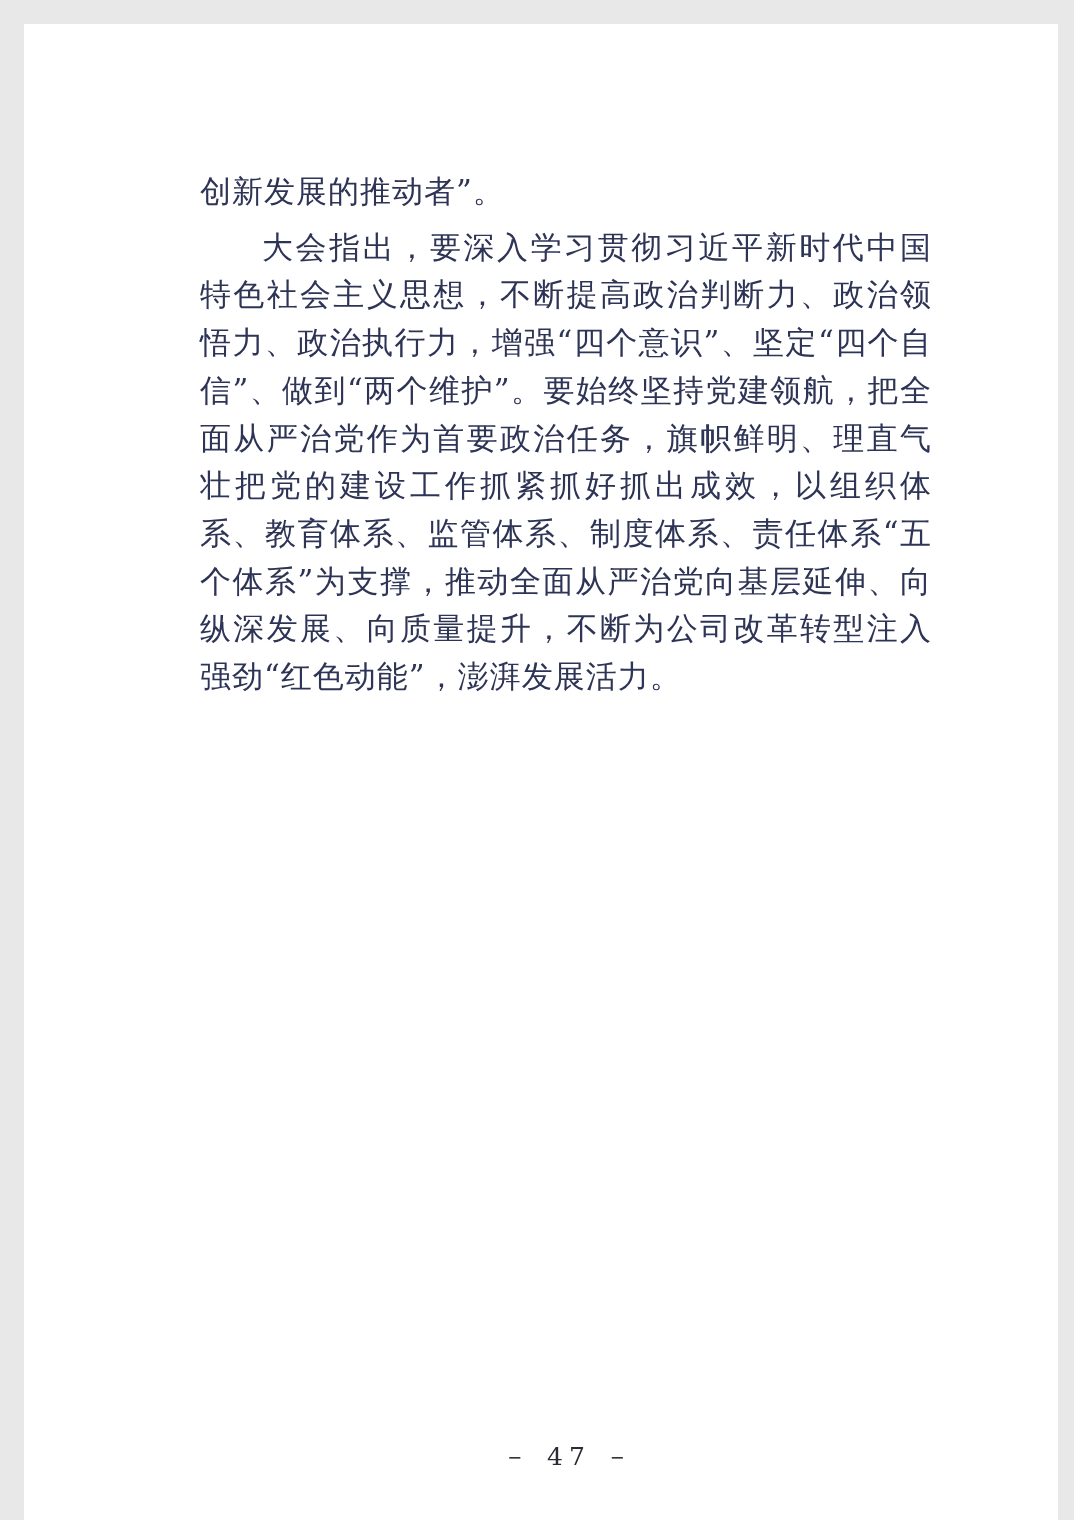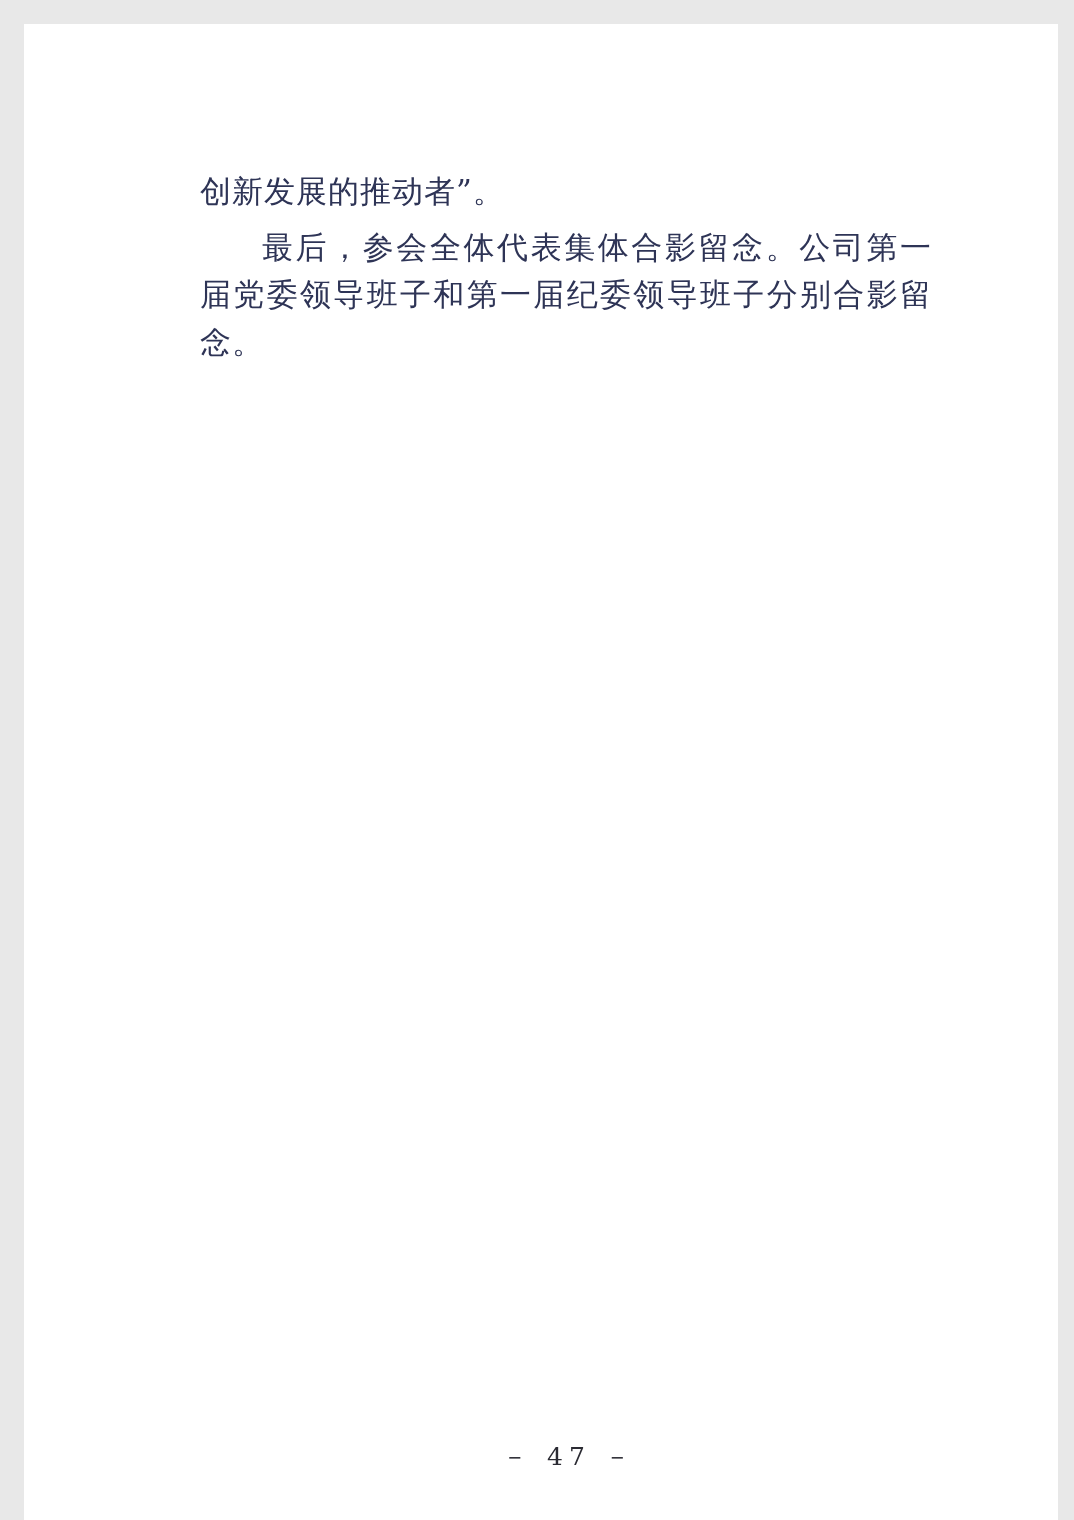--- a/index.html
+++ b/index.html
@@ -42,17 +42,17 @@
     font-size: 25px;
     letter-spacing: 6px;
   }
 </style>
 </head>
 <body>
 
 <div class="page">
   <div class="content">
     <p class="continuation">创新发展的推动者”。</p>
-    <p>最后，参会全体代表集体合影留念。公司第一届党委领导班子和第一届纪委领导班子分别合影留念。</p>
+    <p>大会指出，要深入学习贯彻习近平新时代中国特色社会主义思想，不断提高政治判断力、政治领悟力、政治执行力，增强“四个意识”、坚定“四个自信”、做到“两个维护”。要始终坚持党建领航，把全面从严治党作为首要政治任务，旗帜鲜明、理直气壮把党的建设工作抓紧抓好抓出成效，以组织体系、教育体系、监管体系、制度体系、责任体系“五个体系”为支撑，推动全面从严治党向基层延伸、向纵深发展、向质量提升，不断为公司改革转型注入强劲“红色动能”，澎湃发展活力。</p>
   </div>
 
   <div class="page-number">－ 47 －</div>
 </div>
 
 </body></html>

